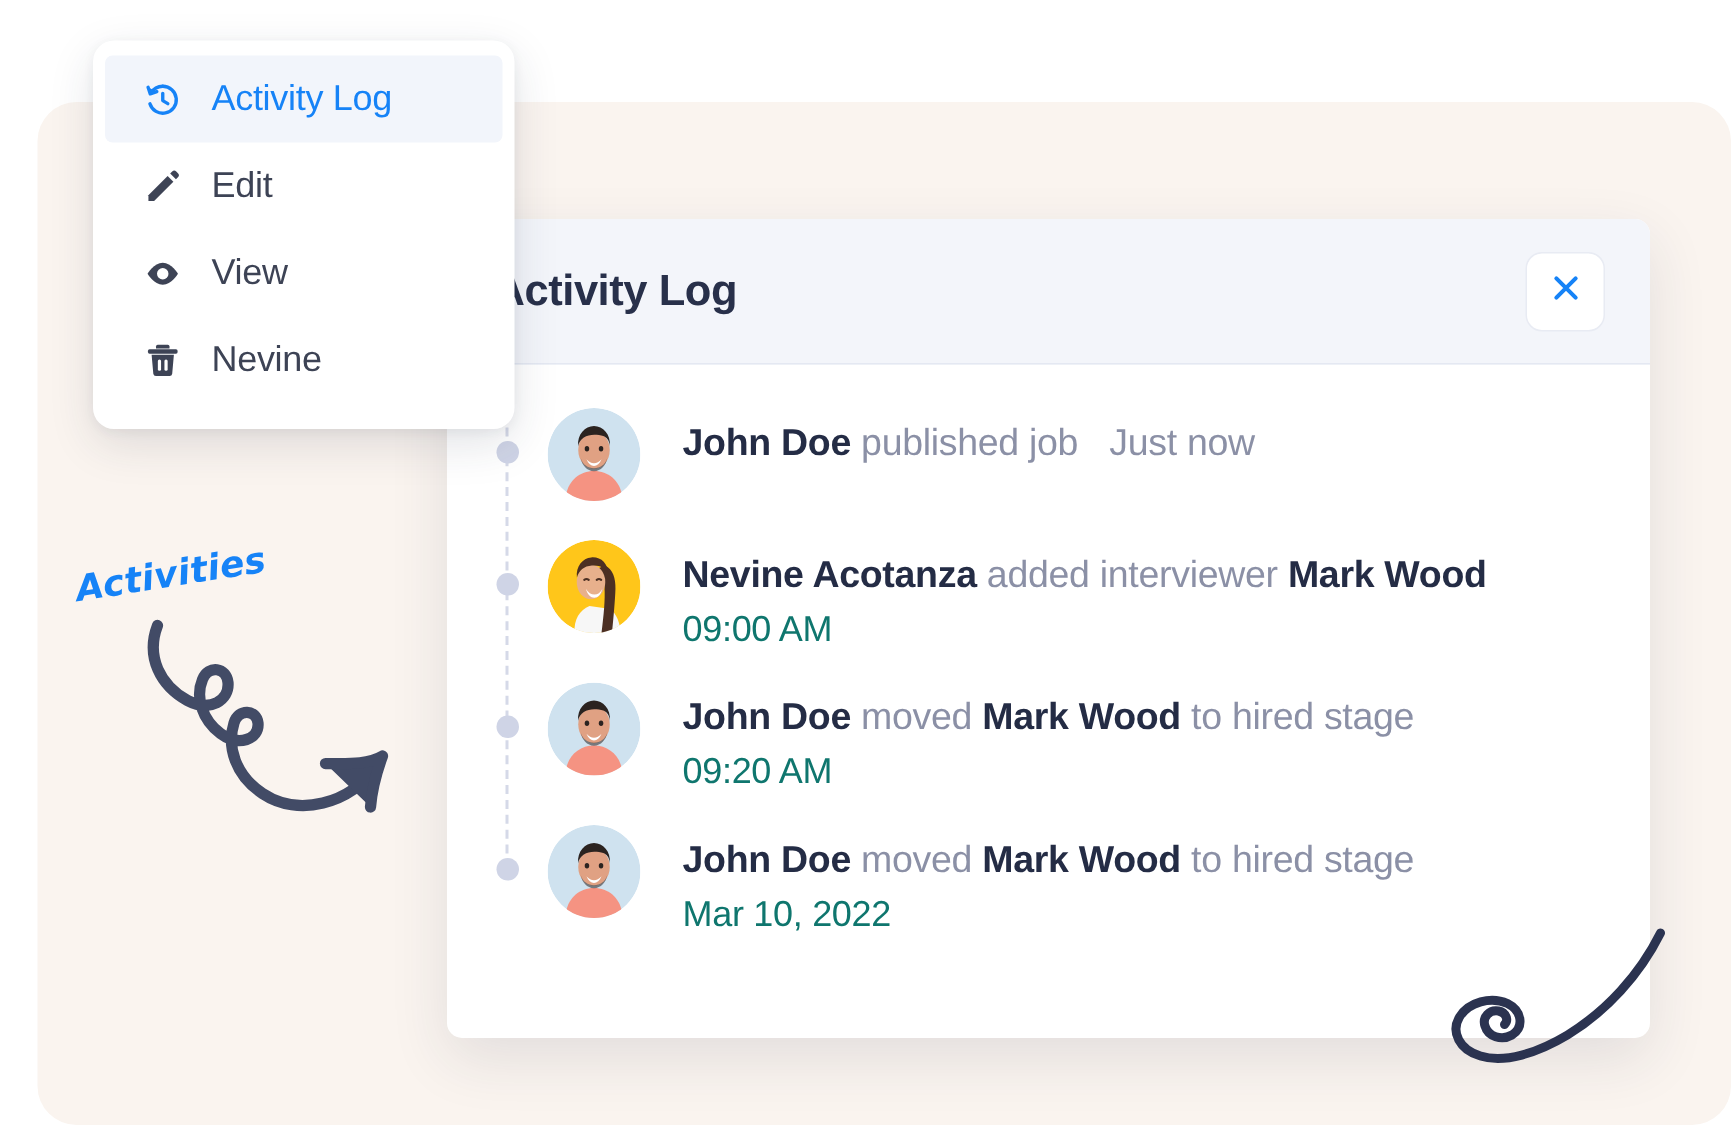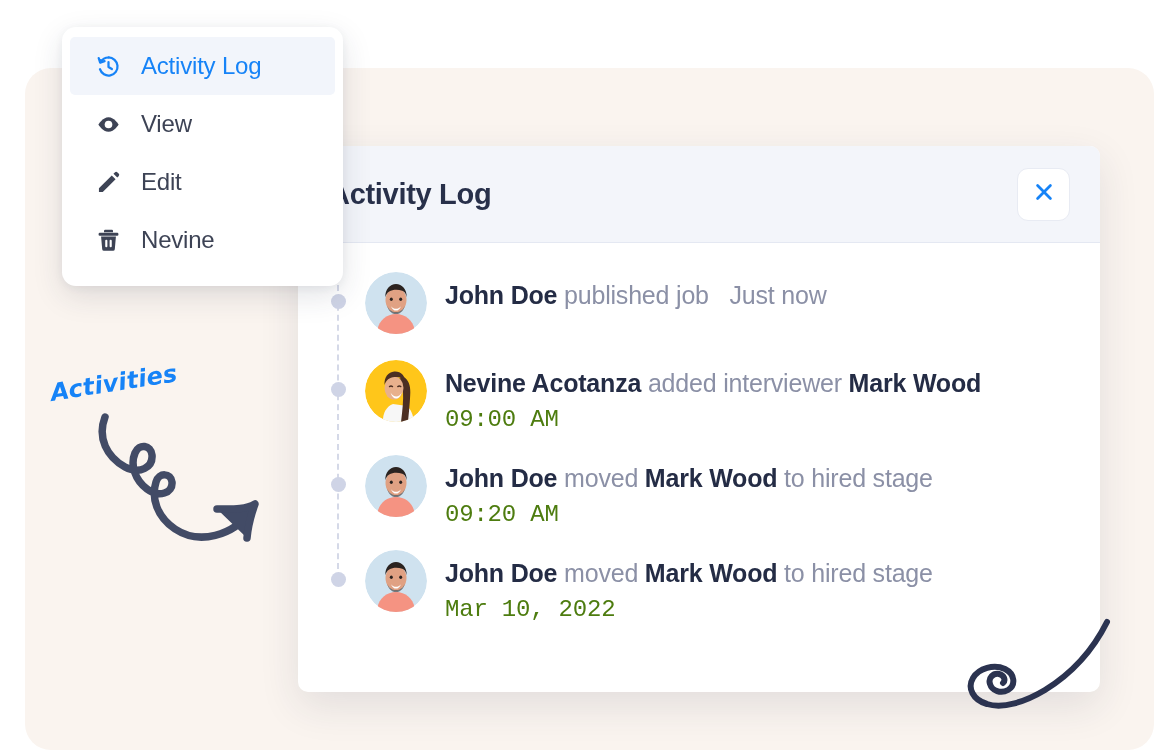--- a/index.html
+++ b/index.html
@@ -149,45 +149,44 @@
     width: 62px;
     height: 62px;
     border-radius: 50%;
     flex: 0 0 62px;
     margin-left: 34px;
     margin-top: 2px;
     overflow: hidden;
     position: relative;
   }
   .activity-body {
-    margin-left: 18px;
+    margin-left: 28px;
     padding-top: 8px;
   }
   .activity-text {
     font-size: 25px;
     line-height: 34px;
     color: #8b90a6;
     letter-spacing: -0.2px;
     white-space: nowrap;
   }
   .activity-text .strong {
     color: #242c45;
     font-weight: 700;
   }
   .activity-when-inline {
     color: #8b90a6;
     margin-left: 14px;
   }
   .activity-time {
     font-size: 24px;
     line-height: 34px;
-    color: #4d7c0f;
+    color: #0f766e;
     margin-top: 3px;
     letter-spacing: -0.2px;
-    font-family: Liberation Mono, monospace;
   }
 
   
   .activities-annotation {
     position: absolute;
     left: 50px;
     top: 369px;
     transform: rotate(-9deg);
     font-family: "DejaVu Sans", sans-serif;
     font-size: 24px;
@@ -225,35 +224,35 @@
         <path d="M3.3 4.6l1.3 3.9 3.9-1.3" stroke="#1683f7" stroke-width="2" stroke-linecap="round" stroke-linejoin="round" fill="#1683f7"></path>
         <path d="M12 8.2v4.3l3 1.8" stroke="#1683f7" stroke-width="2" stroke-linecap="round" stroke-linejoin="round"></path>
       </svg>
     </span>
     <span class="menu-label">Activity Log</span>
   </div>
 
   <div class="menu-item">
     <span class="menu-icon">
       <svg width="27" height="27" viewBox="0 0 24 24">
+        <path d="M3.5 17.1L14.9 5.7l3.4 3.4L6.9 20.5H3.5v-3.4z" fill="#3d4355"></path>
+        <path d="M16.4 4.2l1.2-1.2a1.7 1.7 0 0 1 2.4 0l1 1a1.7 1.7 0 0 1 0 2.4l-1.2 1.2-3.4-3.4z" fill="#3d4355"></path>
+      </svg>
+    </span>
+    <span class="menu-label">Edit</span>
+  </div>
+
+  <div class="menu-item">
+    <span class="menu-icon">
+      <svg width="27" height="27" viewBox="0 0 24 24">
         <path d="M12 5.5C6.8 5.5 3 12 3 12s3.8 6.5 9 6.5 9-6.5 9-6.5-3.8-6.5-9-6.5z" fill="#3d4355"></path>
         <circle cx="12" cy="12" r="3.4" fill="#ffffff"></circle>
       </svg>
     </span>
     <span class="menu-label">View</span>
-  </div>
-
-  <div class="menu-item">
-    <span class="menu-icon">
-      <svg width="27" height="27" viewBox="0 0 24 24">
-        <path d="M3.5 17.1L14.9 5.7l3.4 3.4L6.9 20.5H3.5v-3.4z" fill="#3d4355"></path>
-        <path d="M16.4 4.2l1.2-1.2a1.7 1.7 0 0 1 2.4 0l1 1a1.7 1.7 0 0 1 0 2.4l-1.2 1.2-3.4-3.4z" fill="#3d4355"></path>
-      </svg>
-    </span>
-    <span class="menu-label">Edit</span>
   </div>
 
   <div class="menu-item">
     <span class="menu-icon">
       <svg width="27" height="27" viewBox="0 0 24 24">
         <path d="M9 2.5h6a1 1 0 0 1 1 1v1.2H8V3.5a1 1 0 0 1 1-1z" fill="#3d4355"></path>
         <rect x="3.2" y="5.2" width="17.6" height="2.6" rx="1" fill="#3d4355"></rect>
         <path d="M5.4 8.5h13.2l-1 11.2a1.6 1.6 0 0 1-1.6 1.4H8a1.6 1.6 0 0 1-1.6-1.4L5.4 8.5z" fill="#3d4355"></path>
         <rect x="9.1" y="11.3" width="1.9" height="6.6" rx="0.9" fill="#ffffff"></rect>
         <rect x="13" y="11.3" width="1.9" height="6.6" rx="0.9" fill="#ffffff"></rect>

